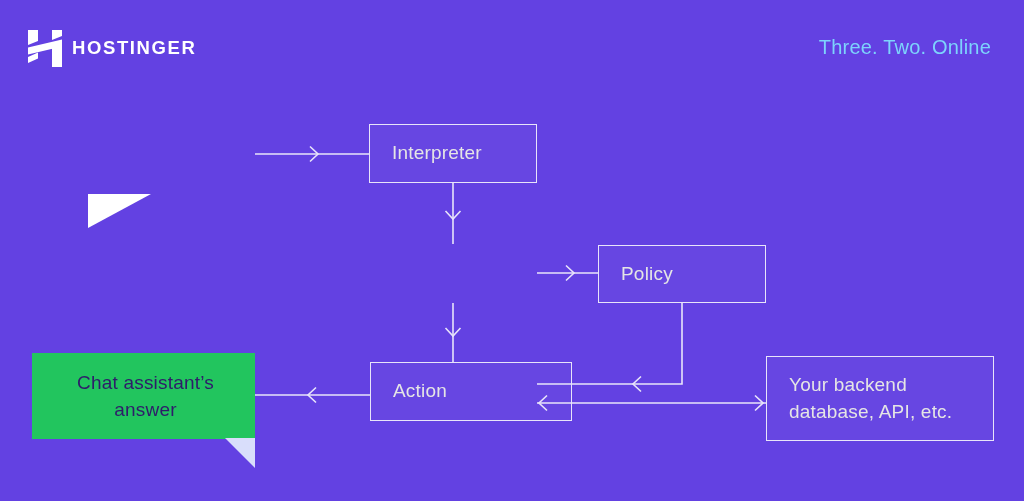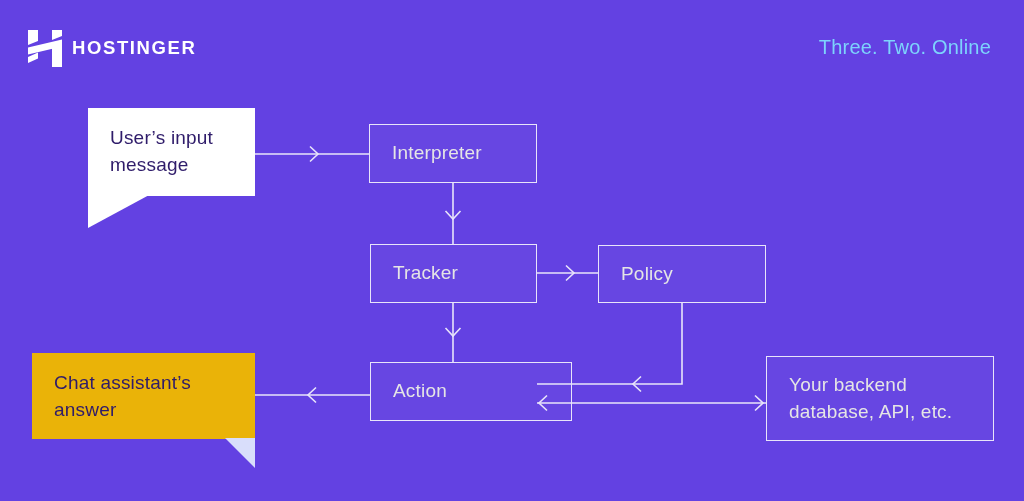--- a/index.html
+++ b/index.html
@@ -38,21 +38,21 @@
   .bubble{
     position:absolute;box-sizing:border-box;
     color:#2f1c6a;font-size:19px;font-weight:500;line-height:1.42;letter-spacing:0.2px;
     padding:17px 18px 0 22px;
   }
   .bubble-user{left:88px;top:108px;width:167px;height:88px;background:#ffffff;}
   .tail-user{
     position:absolute;left:88px;top:194px;width:0;height:0;
     border-top:34px solid #ffffff;border-right:63px solid transparent;
   }
-  .bubble-assistant{left:32px;top:353px;width:223px;height:86px;background:#eab308;}
+  .bubble-assistant{left:32px;top:353px;width:223px;height:86px;background:#22c55e;text-align:center;}
   .tail-assistant{
     position:absolute;left:225px;top:438px;width:0;height:0;
     border-top:30px solid #d9defb;border-left:30px solid transparent;
   }
 </style>
 </head>
 <body>
 
 <div class="canvas">
 
@@ -93,30 +93,24 @@
       <path d="M537 403 H766"></path>
       <path d="M547 395.5 L539 403 L547 410.5"></path>
       <path d="M755 395.5 L763 403 L755 410.5"></path>
     </g>
     <g>
       <path d="M370 395 H255"></path>
       <path d="M316 387.5 L308 395 L316 402.5"></path>
     </g>
   </svg>
 
-  <div class="bubble bubble-user">
-    <span>User’s input message</span>
-  </div>
   <div class="tail-user"></div>
 
   <div class="node node-interpreter">
     <span>Interpreter</span>
-  </div>
-  <div class="node node-tracker">
-    <span>Tracker</span>
   </div>
   <div class="node node-policy">
     <span>Policy</span>
   </div>
   <div class="node node-action">
     <span>Action</span>
   </div>
   <div class="node node-backend">
     <span>Your backend database, API, etc.</span>
   </div>

